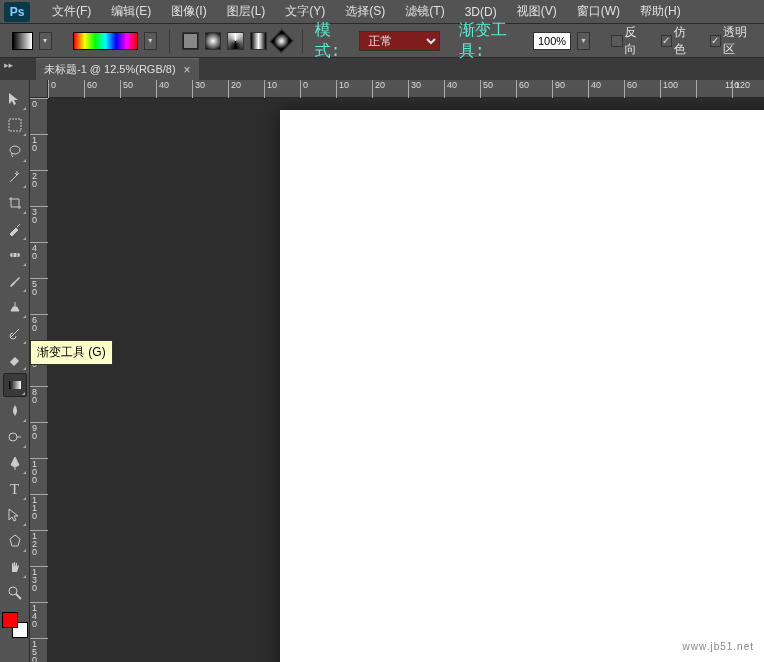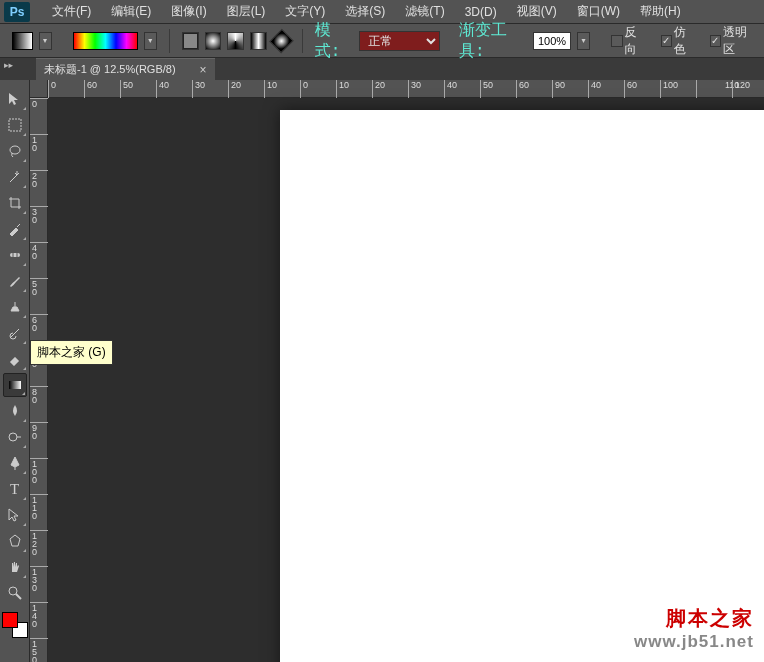--- a/index.html
+++ b/index.html
@@ -20,41 +20,41 @@
 .gt-reflect { background: linear-gradient(to right, #000, #fff, #000); }
 .gt-diamond { background: radial-gradient(closest-side, #fff, #000); transform: rotate(45deg); }
 .opt-label { color: #5eead4; font-size: 16px; font-family: Liberation Mono, monospace; }
 .opt-select { background: #7f1d1d; color: #e0e0e0; border: 1px solid #333; font-size: 12px; height: 20px; width: 86px; padding: 0 4px; }
 .opt-input { background: #fff; color: #000; border: 1px solid #333; font-size: 11px; height: 18px; width: 38px; text-align: center; }
 .chk { width: 12px; height: 12px; border: 1px solid #333; background: #5a5a5a; display: inline-flex; align-items: center; justify-content: center; color: #e0e0e0; font-size: 10px; margin-right: 2px; }
 .chk.on::after { content: "✓"; }
 .chklbl { color: #e0e0e0; font-size: 12px; display: flex; align-items: center; margin-right: 8px; }
 .tabbar { height: 22px; background: #3a3a3a; display: flex; align-items: flex-end; padding-left: 36px; }
 .collapse-arrows { position: absolute; left: 4px; top: 60px; color: #bbb; font-size: 9px; }
-.doc-tab { background: #535353; color: #e0e0e0; font-size: 11px; padding: 3px 8px; display: flex; align-items: center; gap: 24px; border-top: 1px solid #666; }
+.doc-tab { background: #535353; color: #e0e0e0; font-size: 11px; padding: 3px 8px; display: flex; align-items: center; gap: 8px; border-top: 1px solid #666; }
 .tab-close { color: #ccc; font-size: 12px; cursor: pointer; }
 .workspace { position: absolute; top: 80px; left: 0; right: 0; bottom: 0; display: flex; }
 .toolbar { width: 30px; background: #535353; border-right: 1px solid #2a2a2a; display: flex; flex-direction: column; align-items: center; padding-top: 6px; }
 .tool { width: 24px; height: 24px; margin: 1px 0; display: flex; align-items: center; justify-content: center; color: #d0d0d0; font-size: 14px; border-radius: 2px; position: relative; }
 .tool.active { background: #3a3a3a; border: 1px solid #222; }
 .tool-tri { position: absolute; right: 1px; bottom: 1px; width: 0; height: 0; border-left: 3px solid transparent; border-bottom: 3px solid #aaa; }
 .color-swatches { margin-top: 6px; position: relative; width: 26px; height: 26px; }
 .fg-color { width: 16px; height: 16px; background: #ff0000; border: 1px solid #000; position: absolute; top: 0; left: 0; z-index: 2; }
 .bg-color { width: 16px; height: 16px; background: #fff; border: 1px solid #000; position: absolute; bottom: 0; right: 0; }
 .canvas-area { flex: 1; background: #2d2d2d; position: relative; overflow: hidden; }
 .ruler-h { position: absolute; top: 0; left: 18px; right: 0; height: 18px; background: #535353; border-bottom: 1px solid #2a2a2a; }
 .ruler-v { position: absolute; top: 18px; left: 0; width: 18px; bottom: 0; background: #535353; border-right: 1px solid #2a2a2a; }
 .ruler-corner { position: absolute; top: 0; left: 0; width: 18px; height: 18px; background: #535353; border-right: 1px solid #2a2a2a; border-bottom: 1px solid #2a2a2a; }
 .tick-h { position: absolute; top: 0; height: 18px; color: #ddd; font-size: 9px; border-left: 1px solid #aaa; padding-left: 2px; }
 .tick-v { position: absolute; left: 0; width: 18px; color: #ddd; font-size: 9px; border-top: 1px solid #aaa; text-align: left; padding-top: 1px; padding-left: 2px; line-height: 8px; }
 .canvas { position: absolute; top: 30px; left: 250px; width: 500px; height: 650px; background: #fff; box-shadow: 0 0 15px rgba(0,0,0,0.5); }
 .tooltip { position: absolute; left: 30px; top: 340px; background: #ffffcc; border: 1px solid #333; padding: 3px 6px; font-size: 12px; color: #000; z-index: 10; }
 .watermark { position: absolute; right: 10px; bottom: 10px; text-align: right; }
 .wm-top { color: #c00; font-size: 20px; font-weight: bold; letter-spacing: 2px; }
-.wm-bot { color: #888; font-size: 17px; letter-spacing: 1px; font-weight: bold; }
+.wm-bot { color: #888; font-size: 10px; letter-spacing: 1px; }
 svg { width: 16px; height: 16px; }
 </style>
 </head>
 <body>
 
 <div class="menubar">
   <div class="ps-logo">Ps</div>
   <div class="menu-item">文件(F)</div>
   <div class="menu-item">编辑(E)</div>
   <div class="menu-item">图像(I)</div>
@@ -283,19 +283,18 @@
         <div class="tick-v" style="top: 324px;">9<br>0</div>
         <div class="tick-v" style="top: 360px;">1<br>0<br>0</div>
         <div class="tick-v" style="top: 396px;">1<br>1<br>0</div>
         <div class="tick-v" style="top: 432px;">1<br>2<br>0</div>
         <div class="tick-v" style="top: 468px;">1<br>3<br>0</div>
         <div class="tick-v" style="top: 504px;">1<br>4<br>0</div>
         <div class="tick-v" style="top: 540px;">1<br>5<br>0</div>
       </div>
     <div class="canvas"></div>
     <div class="watermark">
-      <div class="wm-top">脚本之家</div>
       <div class="wm-bot">www.jb51.net</div>
     </div>
   </div>
 </div>
 
-<div class="tooltip">脚本之家 (G)</div>
+<div class="tooltip">渐变工具 (G)</div>
 
 </body></html>

